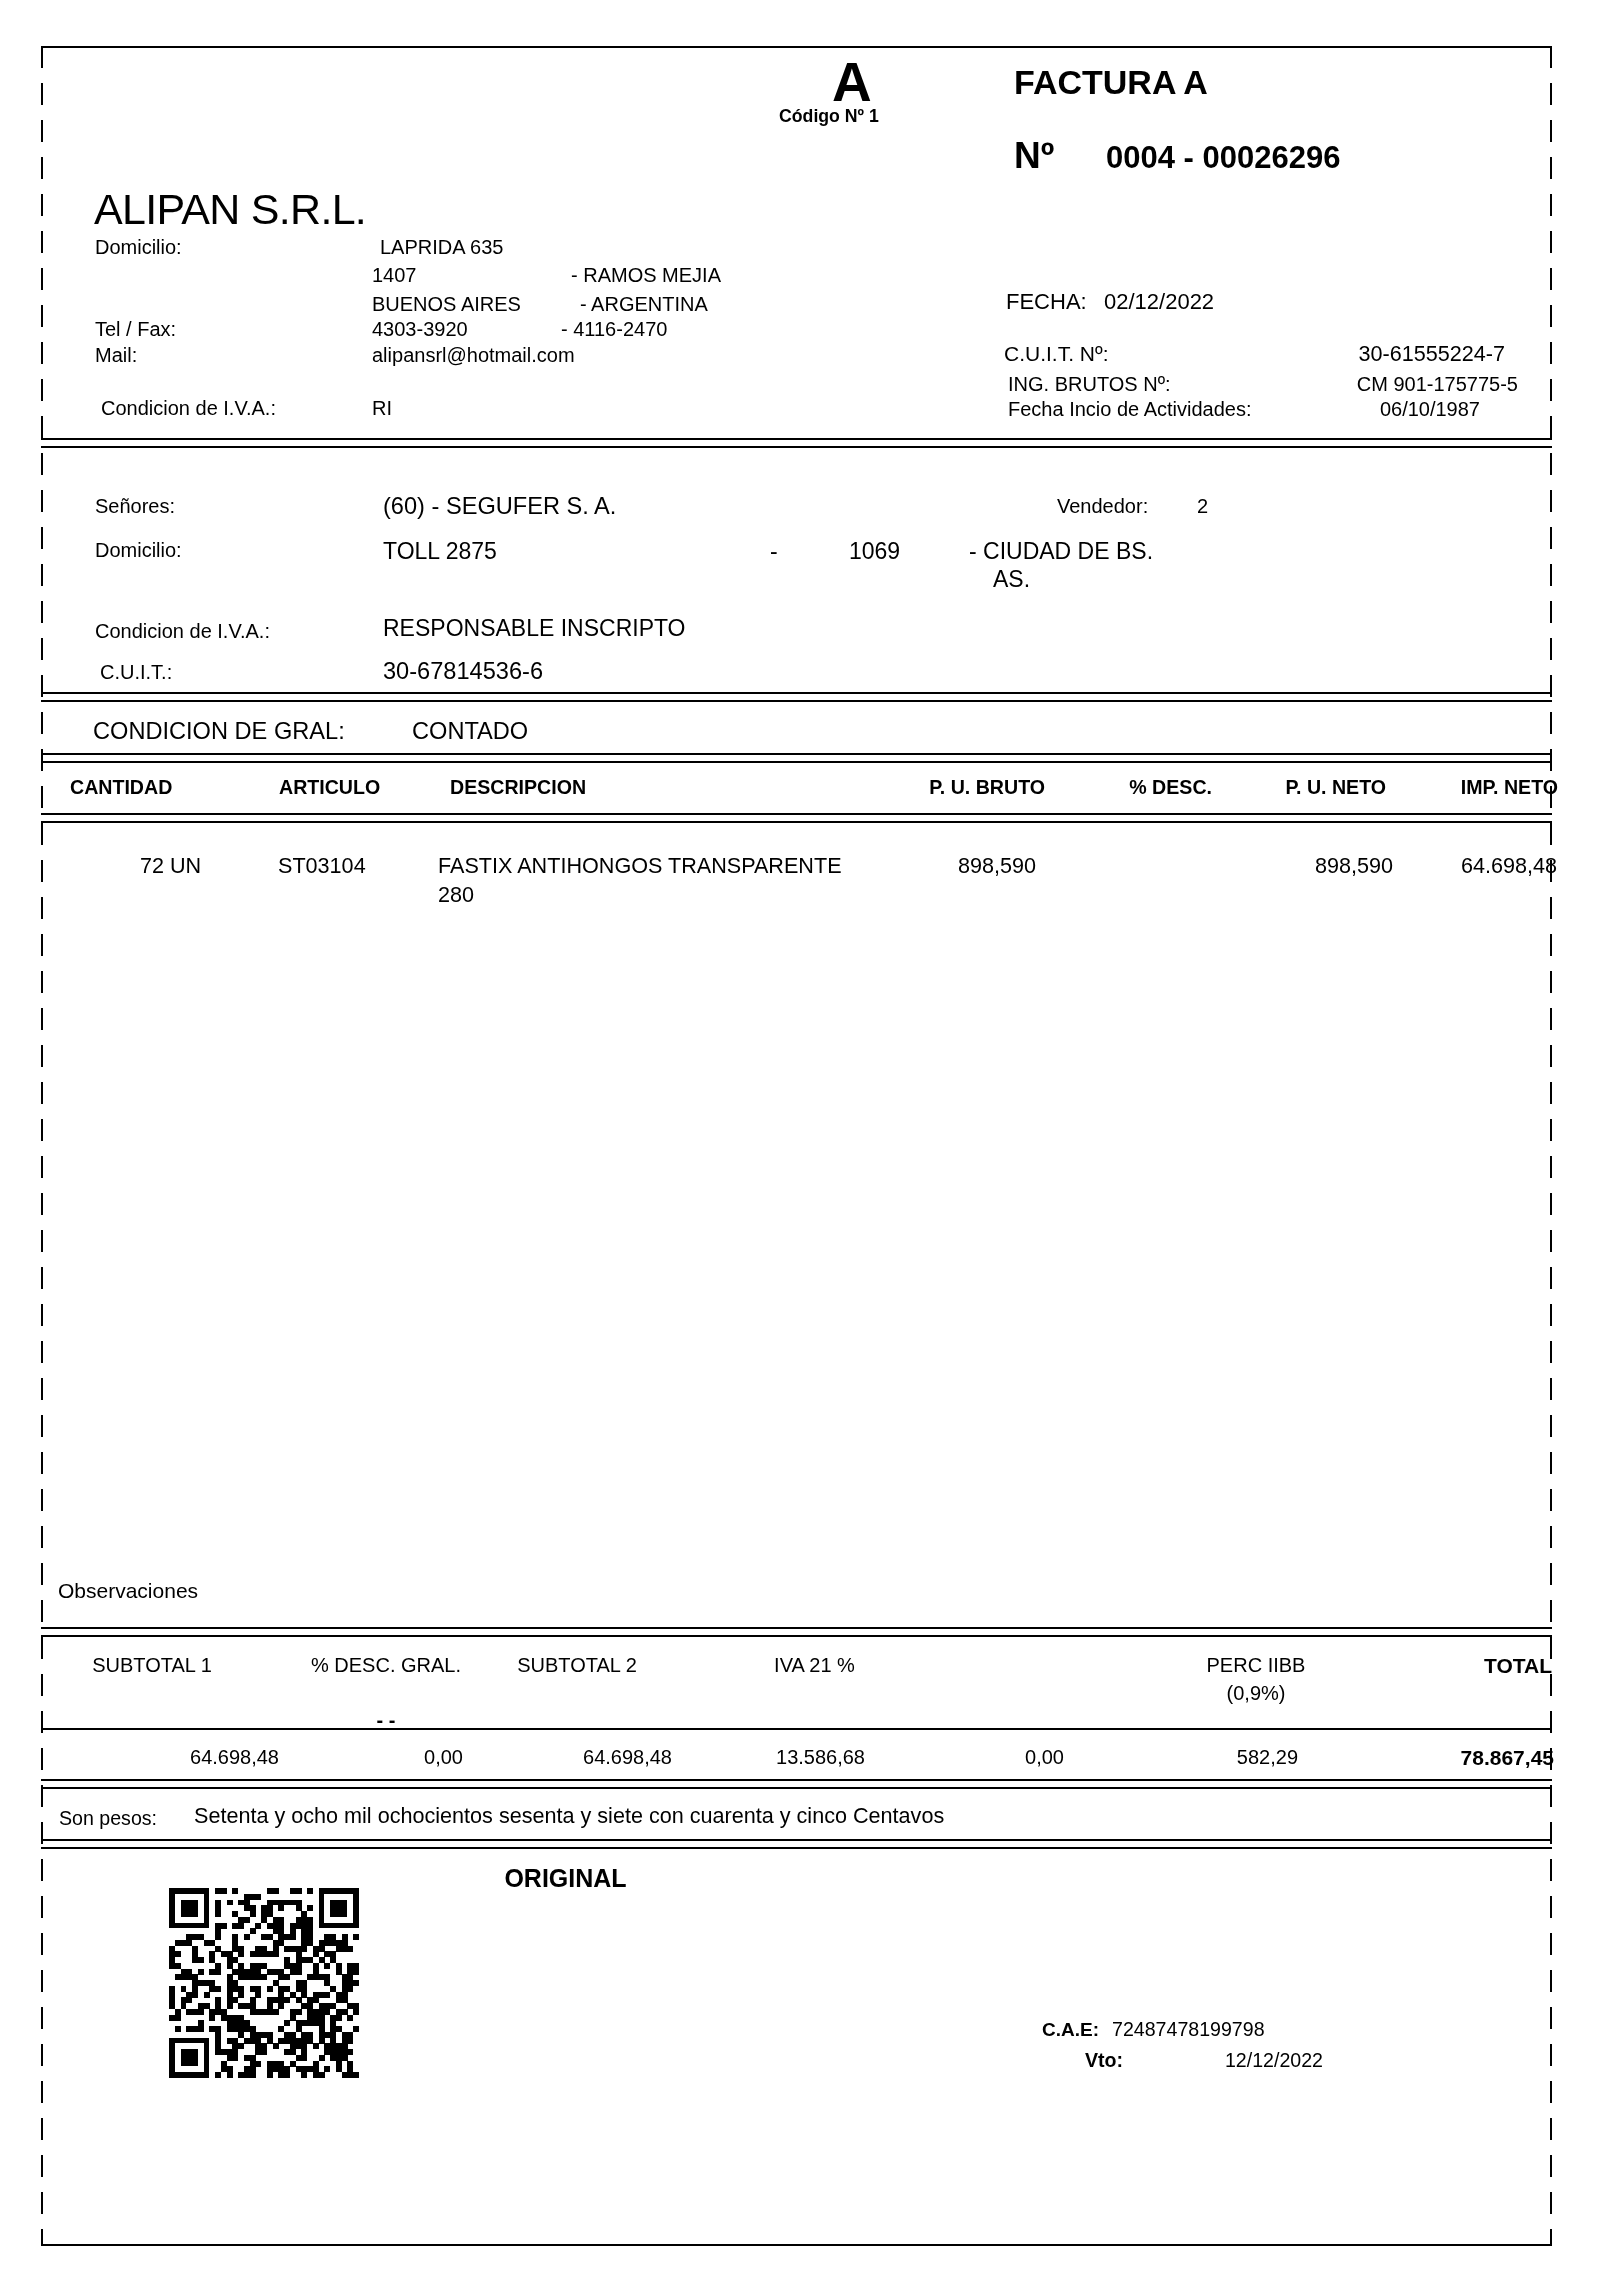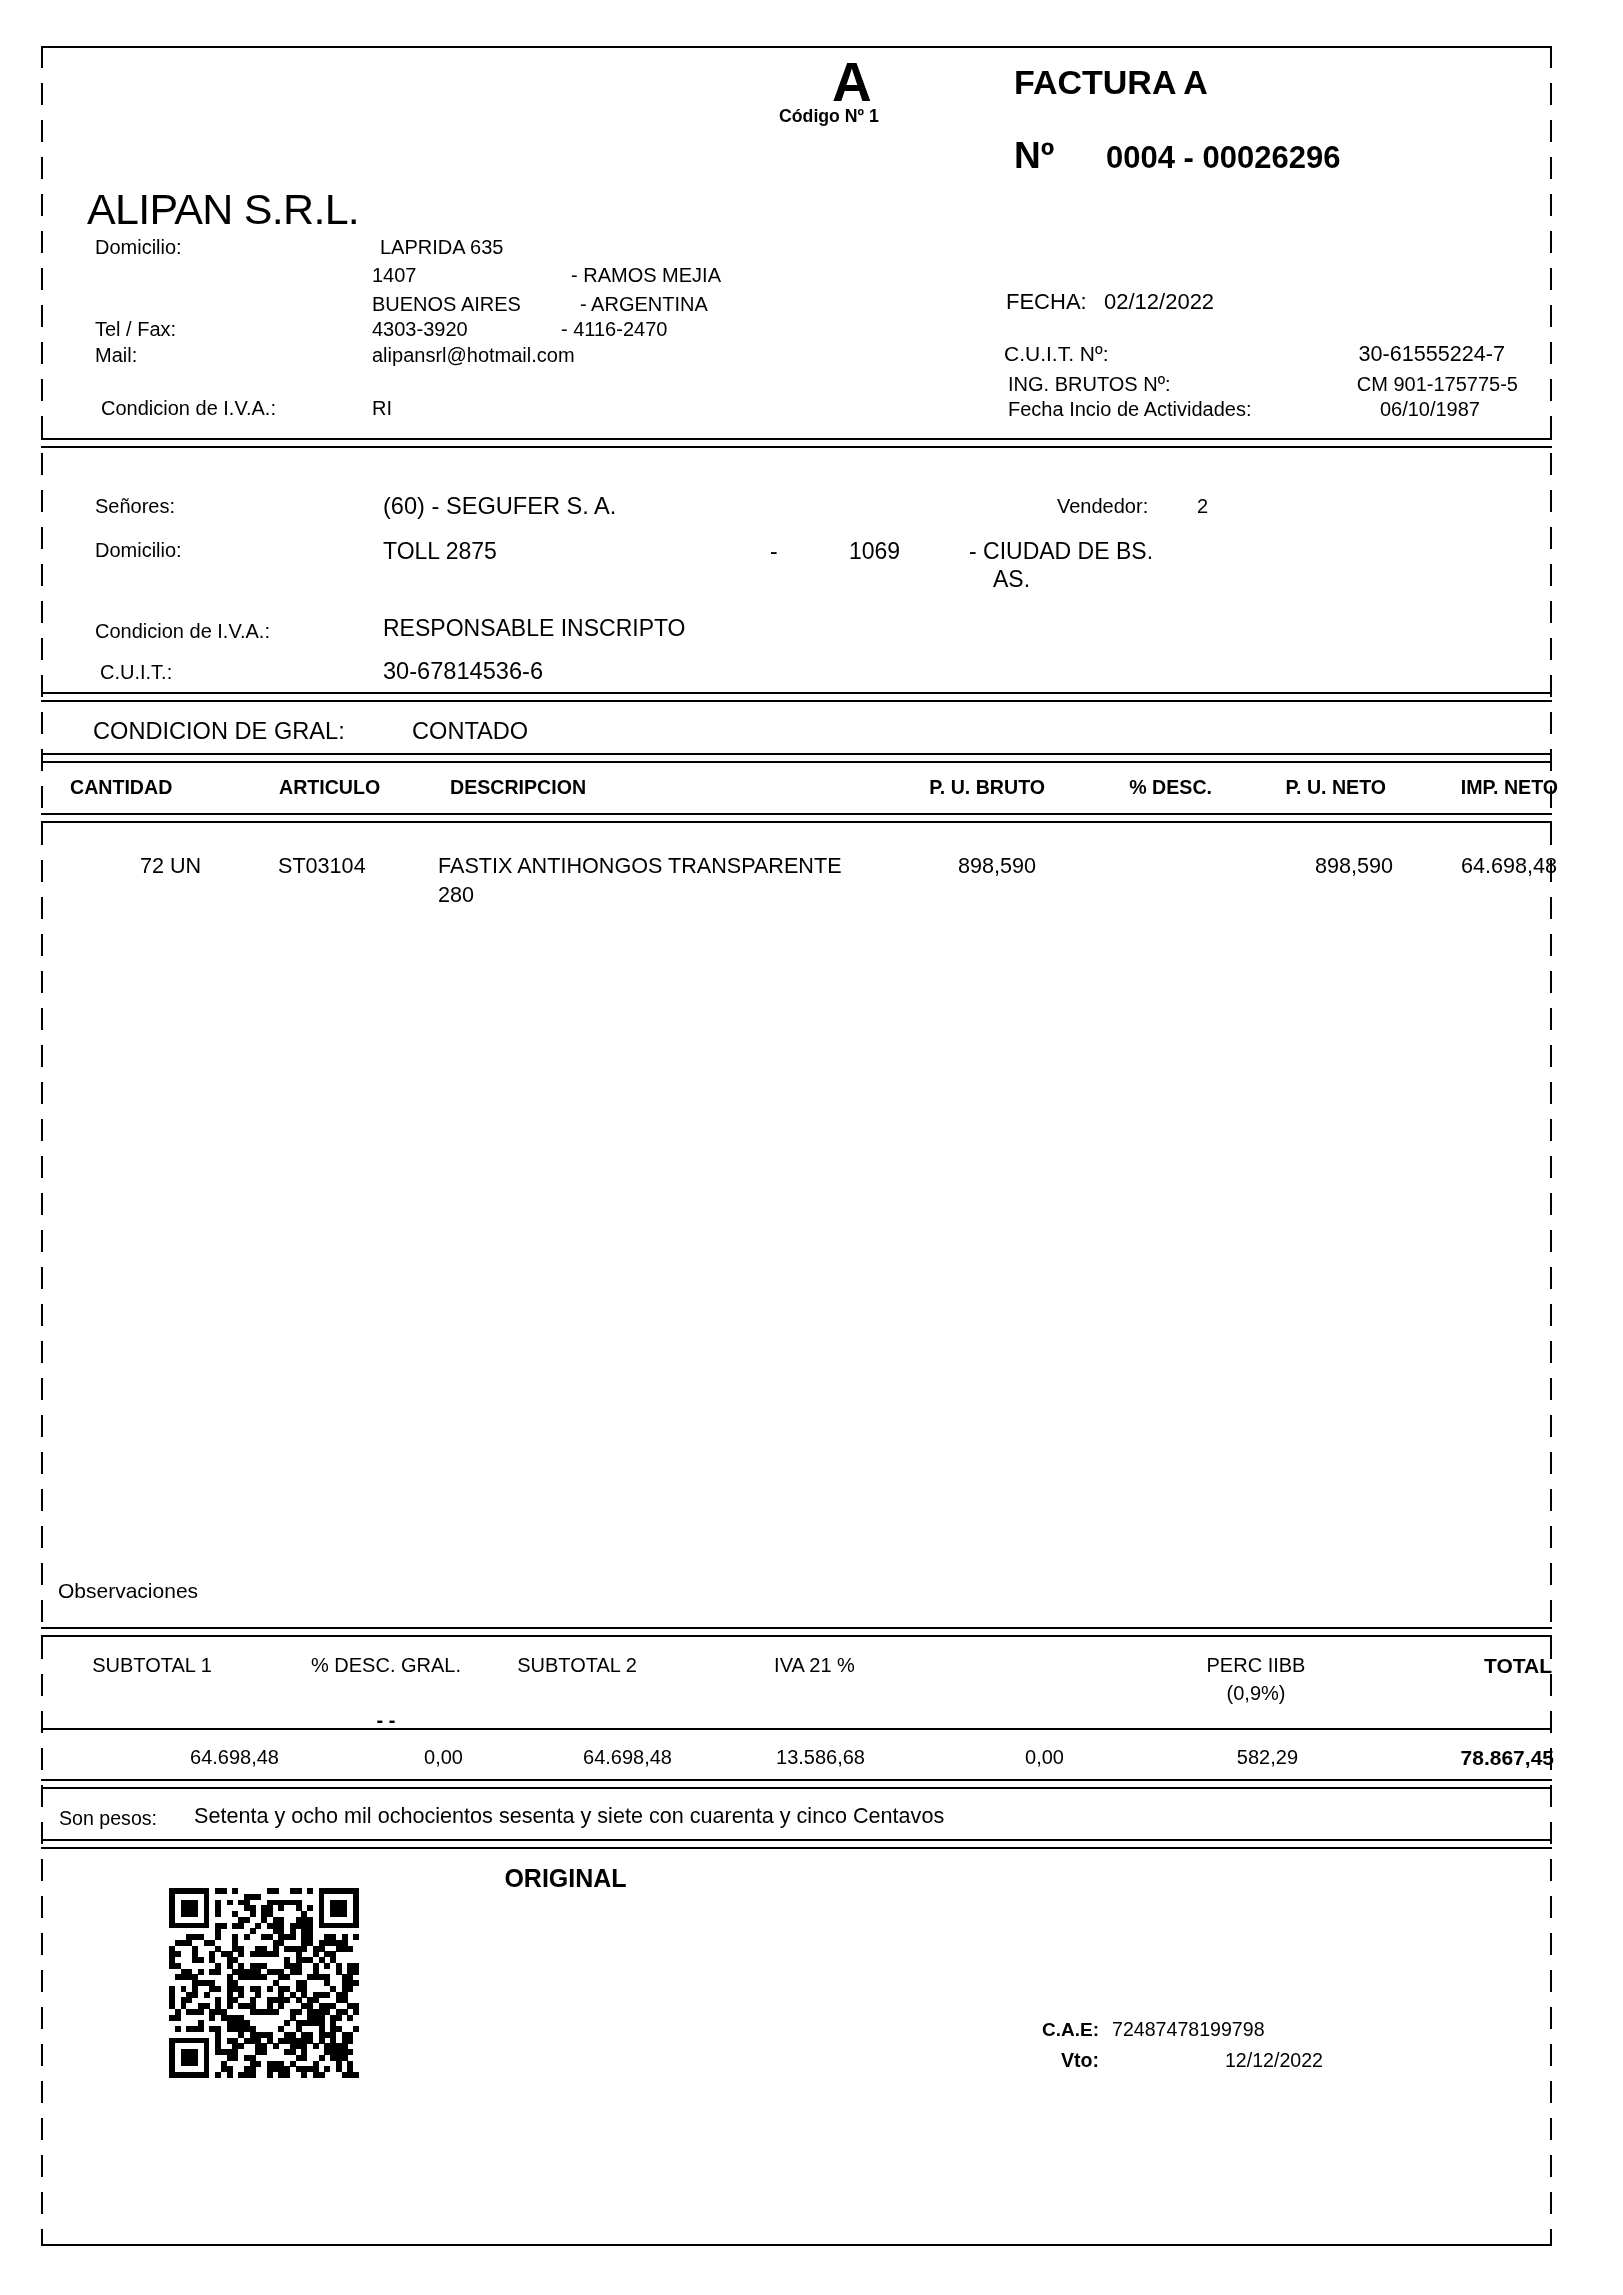--- a/index.html
+++ b/index.html
@@ -16,21 +16,21 @@
 </style>
 </head>
 <body>
 
 <div class="page">
 
   <div class="sline" style="top:46px"></div>
   <div class="vdash" style="left:41px"></div>
   <div class="vdash" style="left:1550px"></div>
 
-  <div class="a" style="left:87px;top:185px;font-size:43px;letter-spacing:-0.7px">ALIPAN S.R.L.</div>
+  <div class="a" style="left:94px;top:185px;font-size:43px;letter-spacing:-0.7px">ALIPAN S.R.L.</div>
 
   <div class="a b" style="left:832px;top:52px;font-size:55px">A</div>
   <div class="a b" style="left:779px;top:107px;font-size:17.7px">Código Nº 1</div>
   <div class="a b" style="left:1014px;top:63px;font-size:34px">FACTURA A</div>
   <div class="a b" style="left:1014px;top:135px;font-size:37px">Nº</div>
   <div class="a b" style="left:1106px;top:141px;font-size:31px">0004 - 00026296</div>
 
   <div class="a" style="left:95px;top:236px">Domicilio:</div>
   <div class="a" style="left:380px;top:236px">LAPRIDA 635</div>
   <div class="a" style="left:372px;top:264px">1407</div>
@@ -584,18 +584,18 @@
         <rect x="228.48484848484847" y="0" width="61.51515151515151" height="61.51515151515151"></rect>
         <rect fill="#fff" x="237.27272727272725" y="8.787878787878787" width="43.93939393939394" height="43.93939393939394"></rect>
         <rect x="246.06060606060603" y="17.575757575757574" width="26.36363636363636" height="26.36363636363636"></rect>
         <rect x="0" y="228.48484848484847" width="61.51515151515151" height="61.51515151515151"></rect>
         <rect fill="#fff" x="8.787878787878787" y="237.27272727272725" width="43.93939393939394" height="43.93939393939394"></rect>
         <rect x="17.575757575757574" y="246.06060606060603" width="26.36363636363636" height="26.36363636363636"></rect>
       </svg></div>
 
   <div class="a b" style="right:524px;top:2019px;font-size:19px">C.A.E:</div>
   <div class="a" style="left:1112px;top:2019px;font-size:19.6px">72487478199798</div>
-  <div class="a b" style="right:524px;top:2050px;font-size:19.6px">Vto:</div>
+  <div class="a b" style="right:500px;top:2050px;font-size:19.6px">Vto:</div>
   <div class="a" style="right:300px;top:2050px;font-size:19.6px">12/12/2022</div>
 
   <div class="sline" style="top:2244px"></div>
 </div>
 
 
 </body></html>

